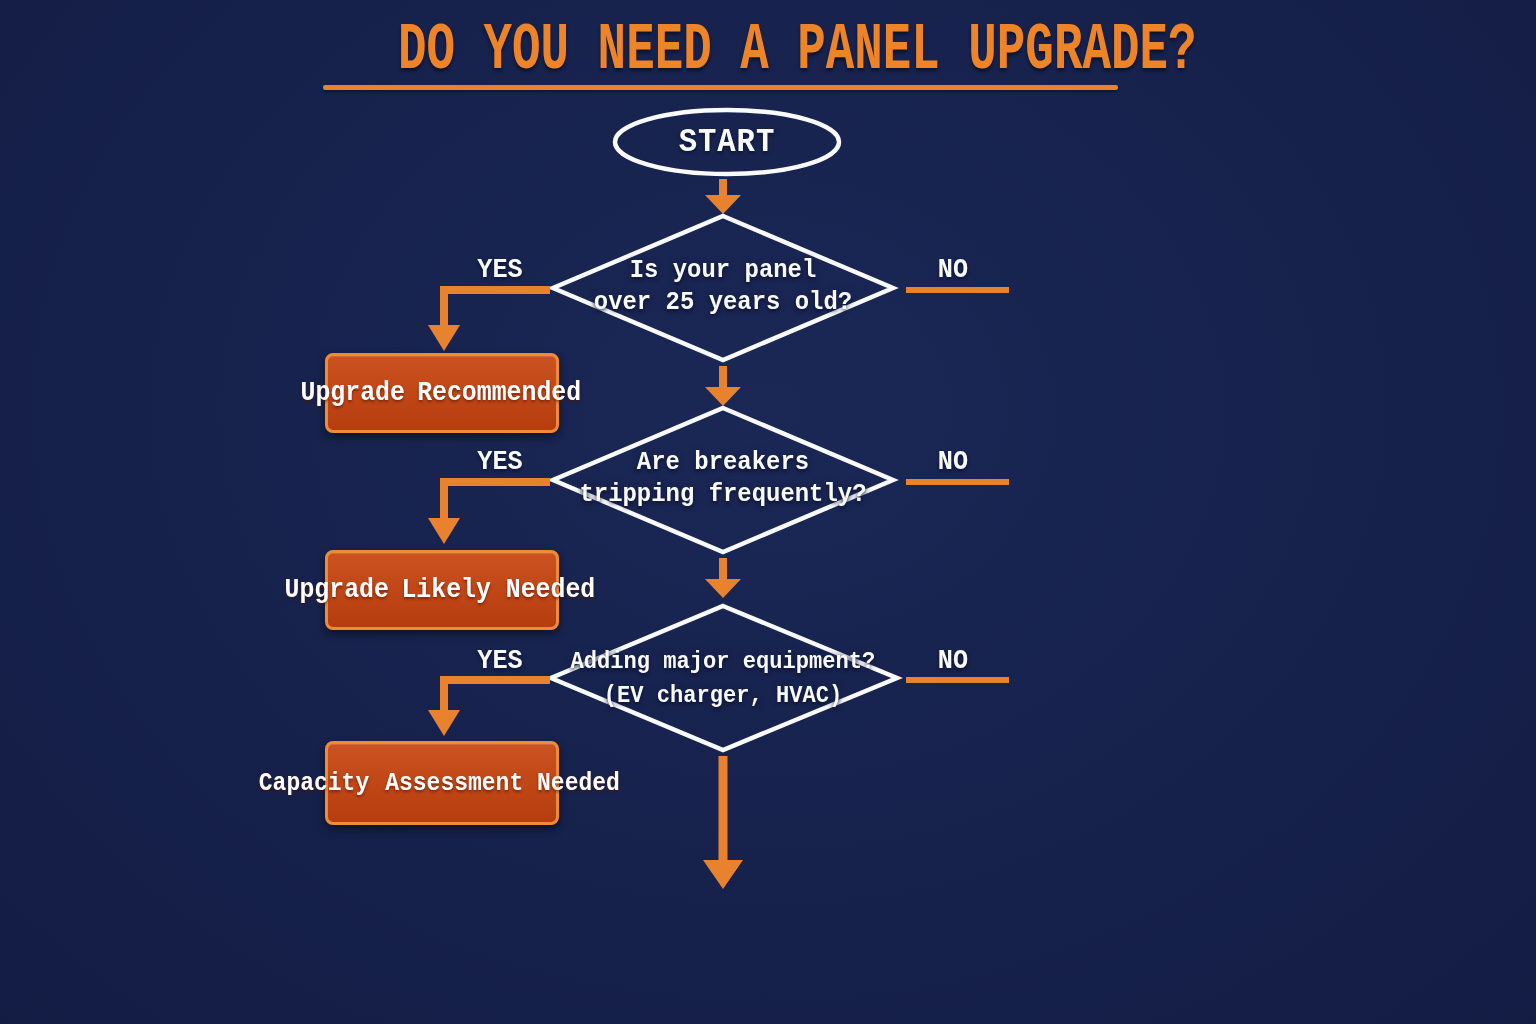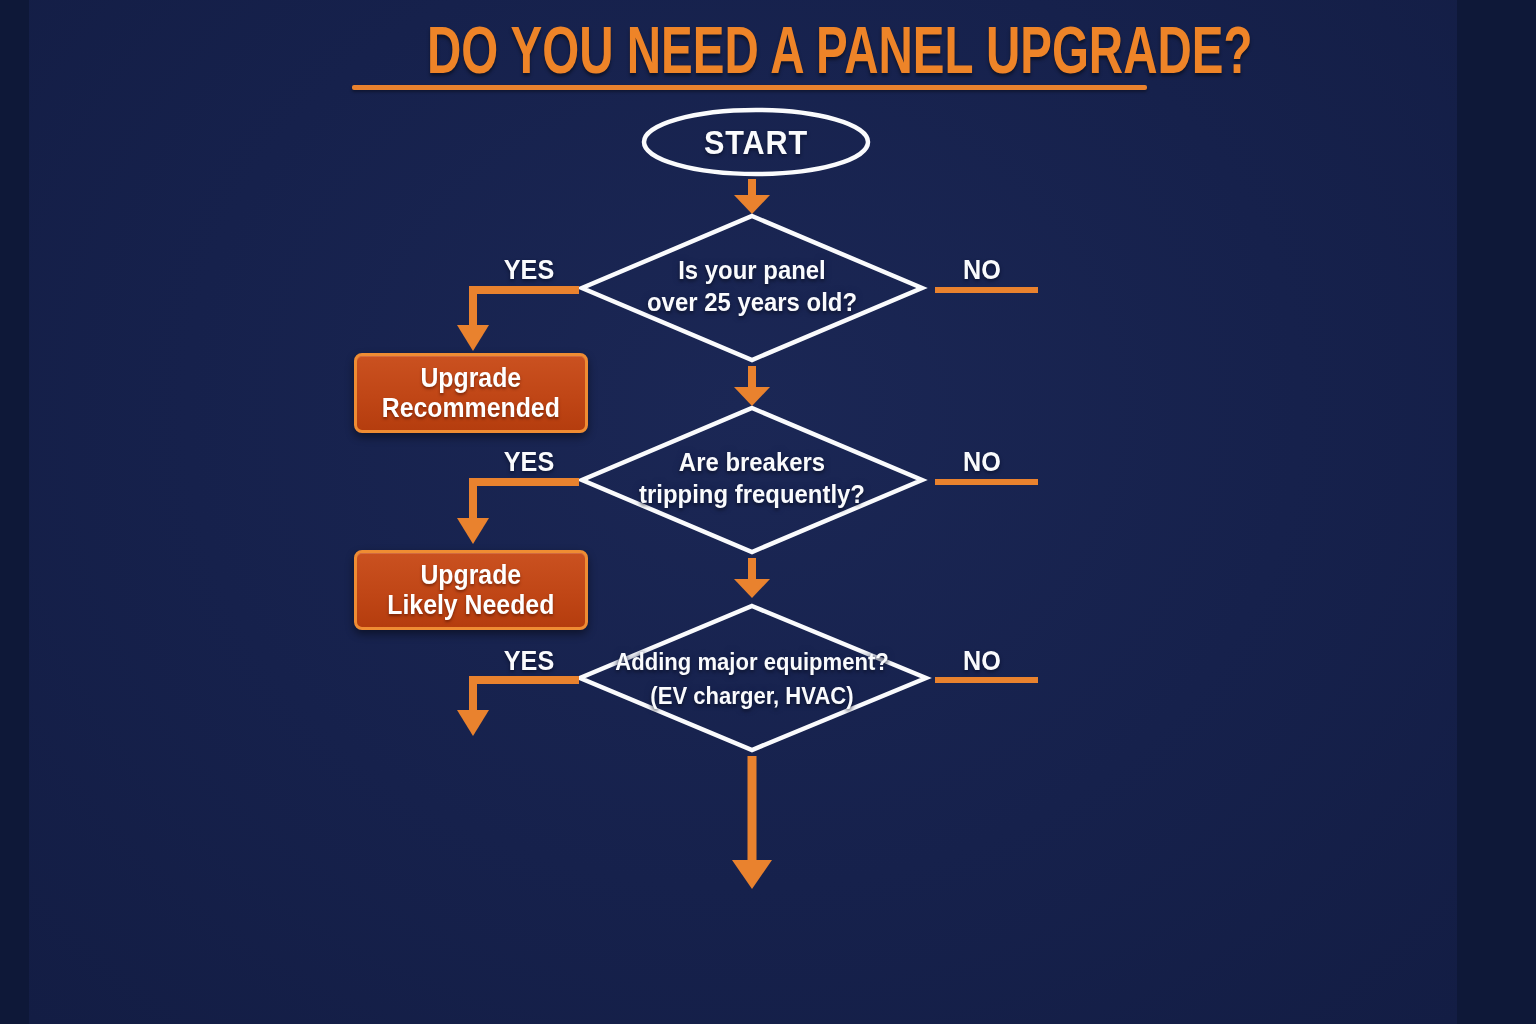--- a/index.html
+++ b/index.html
@@ -1,20 +1,19 @@
 <!DOCTYPE html>
 <html><head>
 <meta charset="utf-8">
 <style>
   html,body{margin:0;padding:0;background:#0e1838;}
   .stage{
-    position:relative;width:1428px;height:1024px;overflow:hidden;
+    position:relative;width:1536px;height:1024px;overflow:hidden;
     background:radial-gradient(ellipse at 50% 40%, #1b2755 0%, #16214c 55%, #131d44 100%);
-    font-family:Liberation Sans, sans-serif;
-    margin-left:29px;
+    font-family:Liberation Mono, monospace;
   }
   .shapes{position:absolute;left:0;top:0;width:1536px;height:1024px;z-index:1;}
 
   .title{
     position:absolute;left:272px;top:16px;width:900px;z-index:2;
     text-align:center;font-size:66px;font-weight:bold;line-height:1.05;
     color:#ee8428;letter-spacing:0px;transform:scaleX(0.72);transform-origin:50% 50%;
     text-shadow:0 3px 4px rgba(0,0,0,0.45);white-space:nowrap;
   }
   .title-underline{
@@ -44,21 +43,21 @@
     transform:scaleX(0.9);text-shadow:0 2px 4px rgba(5,10,30,0.6);white-space:nowrap;
   }
   .yes{left:440px;} .no{left:893px;}
   .r1{top:256px;} .r2{top:448px;} .r3{top:647px;}
 
   .result-box{
     position:absolute;left:325px;width:228px;z-index:2;border-radius:8px;
     border:3px solid #ef8c33;
     background:linear-gradient(180deg,#ca5120 0%,#c04616 55%,#b53d0e 100%);
     box-shadow:0 4px 8px rgba(0,0,0,0.45), inset 0 1px 0 rgba(255,255,255,0.15);
-    display:flex;flex-direction:column;align-items:center;justify-content:center;
+    display:flex;flex-direction:row;align-items:center;justify-content:center;
     text-align:center;font-weight:bold;color:#fff;
   }
   .result-box .bline{
     font-size:27px;line-height:30px;transform:scaleX(0.92);white-space:nowrap;
     text-shadow:0 2px 3px rgba(80,20,0,0.6);
   }
   .b1{top:353px;height:74px;} .b2{top:550px;height:74px;}
   .b3{top:741px;height:78px;} .b3 .bline{font-size:25px;line-height:31px;}
 
   .final-box{
@@ -137,15 +136,19 @@
     <div class="bline">Upgrade</div>
     <div class="bline">Likely Needed</div>
   </div>
 
   <div class="q q3">
     <div class="qline">Adding major equipment?</div>
     <div class="qline">(EV charger, HVAC)</div>
   </div>
   <div class="branch yes r3">YES</div>
   <div class="branch no r3">NO</div>
+  <div class="result-box b3">
+    <div class="bline">Capacity</div>
+    <div class="bline">Assessment Needed</div>
+  </div>
 
 
 </div>
 
 </body></html>

